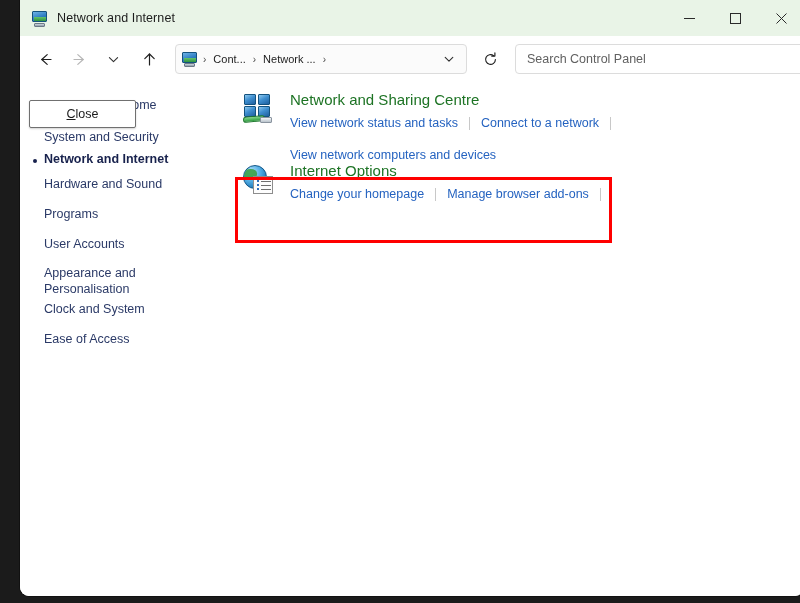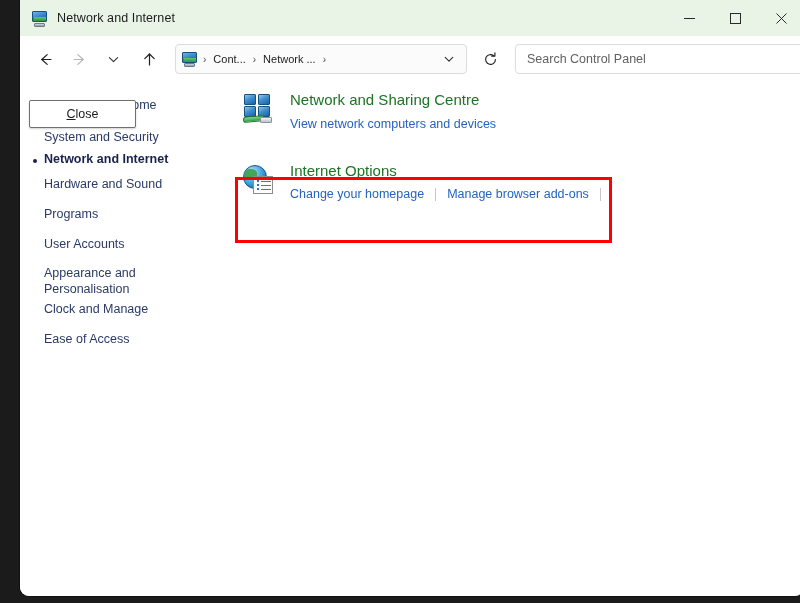--- a/index.html
+++ b/index.html
@@ -280,21 +280,21 @@
     line-height: 20px;
     white-space: nowrap;
   }
   .link-sep {
     width: 1px;
     height: 13px;
     background: #c8c8c8;
     margin: 0 11px;
     flex: none;
   }
-  .links-row2 { margin-top: 4px; justify-content: flex-end; }
+  .links-row2 { margin-top: 12px; }
 
   
   .net-pane {
     position: absolute;
     width: 12px; height: 11px;
     background: linear-gradient(150deg,#8fc9ef 0%, #3f8fd0 45%, #1f5f9e 100%);
     border: 1px solid #14527f;
     box-sizing: border-box;
     border-radius: 1px;
   }
@@ -482,41 +482,47 @@
       <div class="side-item" style="top:48px;">System and Security</div>
 
       <div class="side-bullet" style="top:77px;"></div>
       <div class="side-item active" style="top:70px;">Network and Internet</div>
 
       <div class="side-item" style="top:95px;">Hardware and Sound</div>
       <div class="side-item" style="top:125px;">Programs</div>
       <div class="side-item" style="top:155px;">User Accounts</div>
       <div class="side-item" style="top:184px;">Appearance and</div>
       <div class="side-item" style="top:200px;">Personalisation</div>
-      <div class="side-item" style="top:220px;">Clock and Manage</div>
+      <div class="side-item" style="top:220px;">Clock and System</div>
       <div class="side-item" style="top:250px;">Ease of Access</div>
 
       <div id="close-button">
         <span id="close-button-label"><span class="accel">C</span><span>lose</span></span>
       </div>
     </div>
 
     <div id="main">
 
       <div class="category" id="category-network">
         <div class="cat-icon">
           <div class="net-pane net-p1"></div>
           <div class="net-pane net-p2"></div>
           <div class="net-pane net-p3"></div>
           <div class="net-pane net-p4"></div>
           <div class="net-cable"></div>
           <div class="net-plug"></div>
         </div>
         <div class="cat-text">
           <div class="cat-title">Network and Sharing Centre</div>
+          <div class="cat-links">
+            <span class="cat-link">View network status and tasks</span>
+            <span class="link-sep"></span>
+            <span class="cat-link">Connect to a network</span>
+            <span class="link-sep"></span>
+          </div>
           <div class="cat-links links-row2">
             <span class="cat-link">View network computers and devices</span>
           </div>
         </div>
       </div>
 
       <div class="category" id="category-internet">
         <div class="cat-icon">
           <div class="globe"></div>
           <div class="doc">

